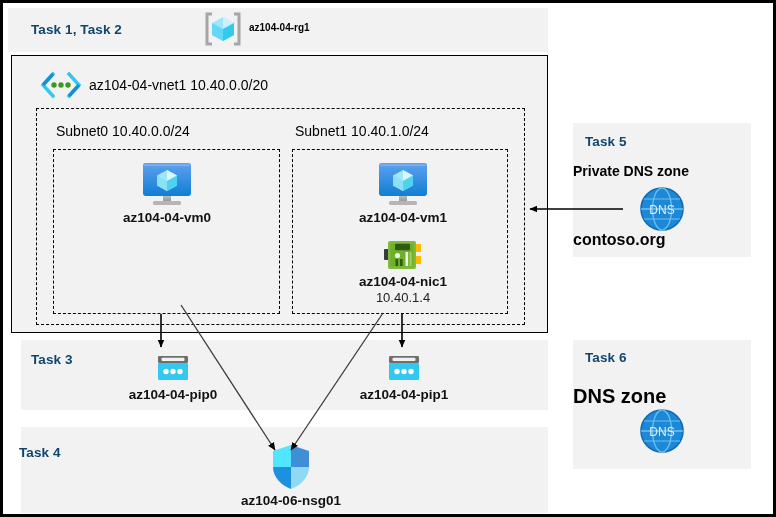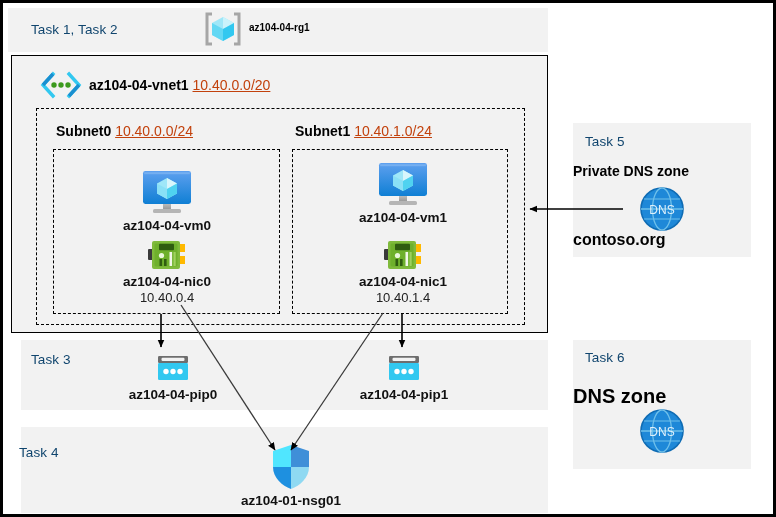--- a/index.html
+++ b/index.html
@@ -3,31 +3,31 @@
 <meta charset="utf-8">
 <style>
   html,body{margin:0;padding:0;background:#ffffff;}
   body{width:776px;height:517px;position:relative;overflow:hidden;
        font-family:"Liberation Sans","DejaVu Sans",sans-serif;}
 
   #frame{position:absolute;left:0;top:0;width:776px;height:517px;
          box-sizing:border-box;border:3px solid #000;background:#fff;}
 
   .panel{position:absolute;background:#f2f2f2;box-sizing:border-box;}
-  .tasklabel{position:absolute;color:#10456e;font-weight:normal;font-size:13.5px;
+  .tasklabel{position:absolute;color:#10456e;font-weight:bold;font-size:13.5px;
              letter-spacing:.1px;white-space:nowrap;}
 
   .vnetbox{position:absolute;background:#f2f2f2;box-sizing:border-box;
            border:1.5px solid #000;}
   .dashbox{position:absolute;box-sizing:border-box;border:1.6px dashed #000;
            background:transparent;}
 
   .hdr{position:absolute;white-space:nowrap;font-size:14px;color:#000;}
-  .hdr b{font-weight:bold;}
-  .hdr span.cidr{font-weight:normal;color:#c2410c;text-decoration:underline;}
+  .hdr b{font-weight:normal;}
+  .hdr span.cidr{font-weight:normal;color:#000000;}
 
   .node{position:absolute;text-align:center;}
   .node .cap{font-weight:bold;font-size:13.5px;color:#111;white-space:nowrap;
              line-height:16px;}
   .node .sub{font-weight:normal;font-size:13px;color:#222;white-space:nowrap;
              line-height:16px;}
   .ico{display:block;margin:0 auto;}
 
   .ctr{position:absolute;text-align:left;white-space:nowrap;}
   .bold13{font-weight:bold;font-size:13.5px;color:#000;}
@@ -72,21 +72,21 @@
     <b>az104-04-vnet1</b><span>&nbsp;</span><span class="cidr">10.40.0.0/20</span>
   </div>
 
   <div class="dashbox" style="left:33px;top:105px;width:489px;height:217px;"></div>
 
   <div class="hdr" style="left:53px;top:120px;">
     <b>Subnet0</b><span>&nbsp;</span><span class="cidr">10.40.0.0/24</span>
   </div>
   <div class="dashbox" style="left:50px;top:146px;width:227px;height:165px;"></div>
 
-  <div class="node" style="left:98px;top:163px;width:132px;">
+  <div class="node" style="left:98px;top:155px;width:132px;">
     <svg class="ico" width="56" height="52" viewBox="0 0 56 52">
       <defs>
         <linearGradient id="vmg0" x1="0" y1="0" x2="0" y2="1">
           <stop offset="0" stop-color="#5ea0ef"></stop>
             <stop offset="1" stop-color="#0f7fd4"></stop>
         </linearGradient>
         <linearGradient id="vms0" x1="0" y1="0" x2="0" y2="1">
           <stop offset="0" stop-color="#c8c8c8"></stop>
             <stop offset="1" stop-color="#9a9a9a"></stop>
         </linearGradient>
@@ -96,37 +96,20 @@
       <rect x="4" y="5" width="48" height="33" rx="2.4" fill="url(#vmg0)"></rect>
       <rect x="5.2" y="6.2" width="45.6" height="2" fill="#7fb6f2" opacity=".75"></rect>
       <polygon points="28,12 38,17.5 38,27.5 28,33 18,27.5 18,17.5" fill="#9fe7f8"></polygon>
       <polygon points="28,12 38,17.5 28,23" fill="#d8f6fc"></polygon>
       <polygon points="28,23 38,17.5 38,27.5 28,33" fill="#4fd2f0"></polygon>
       <polygon points="18,17.5 28,23 28,33 18,27.5" fill="#8ae0f6"></polygon>
     </svg>
     <div class="cap">az104-04-vm0</div>
   </div>
 
-  <div class="node" style="left:98px;top:233px;width:132px;">
-    <svg class="ico" width="44" height="38" viewBox="0 0 44 38">
-      <rect x="33" y="8" width="7" height="8" fill="#ffb900"></rect>
-      <rect x="33" y="20" width="7" height="8" fill="#ffb900"></rect>
-      <rect x="3" y="13" width="6" height="11" rx="1" fill="#3b3b3b"></rect>
-      <rect x="7" y="5" width="28" height="28" rx="2" fill="#7fba3c"></rect>
-      <rect x="9.5" y="7.5" width="23" height="23" rx="1.4" fill="#5aa319" opacity=".45"></rect>
-      <rect x="14" y="7.8" width="15" height="6.5" rx="1" fill="#2f5c10"></rect>
-      <circle cx="16.5" cy="19.5" r="2.6" fill="#eaf7dc"></circle>
-      <rect x="14.5" y="23" width="2.6" height="7" fill="#2f5c10"></rect>
-      <rect x="19" y="23" width="2.6" height="7" fill="#2f5c10"></rect>
-      <rect x="24.5" y="16" width="2.6" height="14" fill="#f2f7ea"></rect>
-      <rect x="28.5" y="16" width="2.2" height="14" fill="#9fd15e"></rect>
-    </svg>
-    <div class="cap">az104-04-nic0</div>
-    <div class="sub">10.40.0.4</div>
-  </div>
 
   <div class="hdr" style="left:292px;top:120px;">
     <b>Subnet1</b><span>&nbsp;</span><span class="cidr">10.40.1.0/24</span>
   </div>
   <div class="dashbox" style="left:289px;top:146px;width:216px;height:165px;"></div>
 
   <div class="node" style="left:334px;top:155px;width:132px;">
     <svg class="ico" width="56" height="52" viewBox="0 0 56 52">
       <defs>
         <linearGradient id="vmg1" x1="0" y1="0" x2="0" y2="1">
@@ -205,21 +188,21 @@
           <path d="M22 2 L40 8 L40 24 C40 35 31 42.5 22 46 C13 42.5 4 35 4 24 L4 8 Z"></path>
         </clipPath>
       </defs>
       <g clip-path="url(#shclip)">
         <rect x="2" y="0" width="20" height="24" fill="#50e6ff"></rect>
         <rect x="22" y="0" width="22" height="24" fill="#3f8fd8"></rect>
         <rect x="2" y="24" width="20" height="26" fill="#1e90e0"></rect>
         <rect x="22" y="24" width="22" height="26" fill="#8fd9f2"></rect>
       </g>
     </svg>
-    <div class="cap" style="margin-top:2px;">az104-01-nsg01</div>
+    <div class="cap" style="margin-top:2px;">az104-06-nsg01</div>
   </div>
 
   <div class="panel" style="left:570px;top:120px;width:178px;height:134px;"></div>
   <div class="tasklabel" style="left:582px;top:131px;">Task 5</div>
   <div class="ctr bold13" style="left:570px;top:160px;width:178px;font-size:14px;">Private DNS zone</div>
   <div class="ctr" style="left:570px;top:182px;width:178px;">
     <svg class="ico" width="48" height="48" viewBox="0 0 48 48">
       <circle cx="24" cy="24" r="21" fill="#1e88d8"></circle>
       <circle cx="24" cy="24" r="21" fill="none" stroke="#0f6cb4" stroke-width="1.6"></circle>
       <ellipse cx="24" cy="24" rx="9.5" ry="21" fill="none" stroke="#6fc0ea" stroke-width="1.3"></ellipse>

